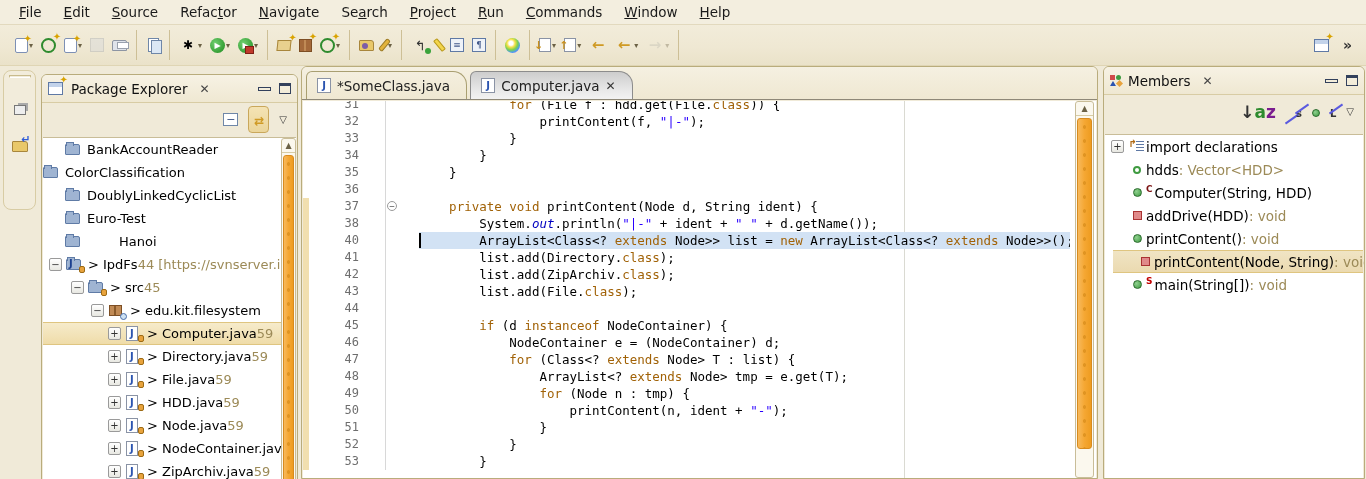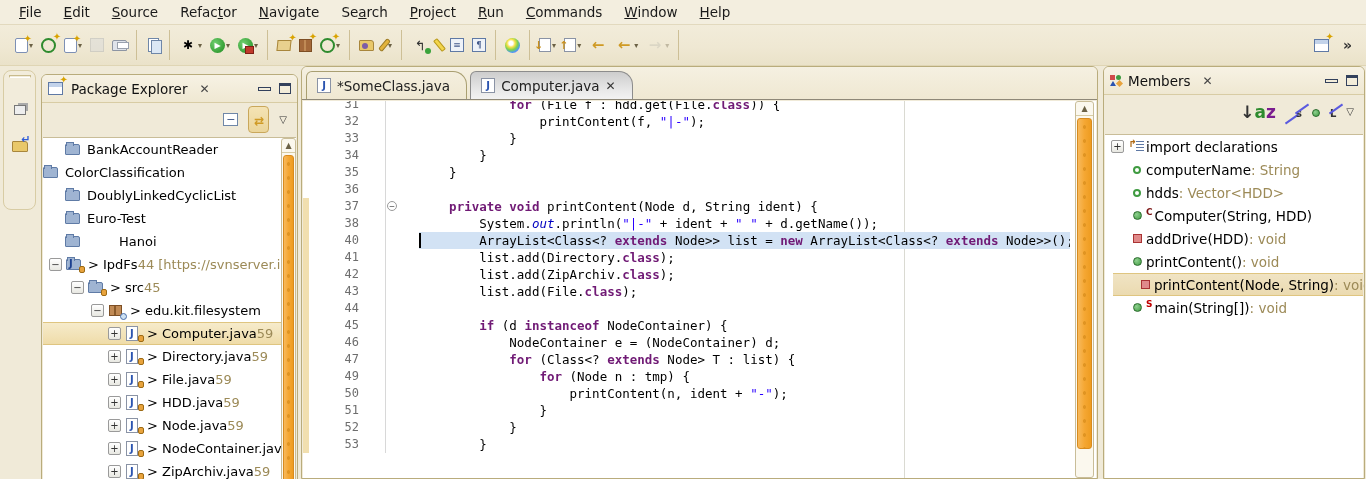--- a/index.html
+++ b/index.html
@@ -135,21 +135,21 @@
   .qd { flex:0 0 6px; }
   .qd.chg { background:#F1DFAF; }
   .lnum { flex:0 0 36px; text-align:right; padding-right:6px; color:#6E6E6E; font-size:12px;
     font-family:"DejaVu Sans Mono","Liberation Mono",monospace; }
   .fold { flex:0 0 14px; border-left:1px solid #D8D8D8; position:relative; }
   .foldm { position:absolute; left:1px; top:3px; width:10px; height:10px; border:1px solid #9a9a9a; border-radius:50%;
     background:#fff; color:#555; font-size:9px; line-height:8px; text-align:center; }
   .ctext { white-space:pre; position:relative; }
   .ctext.hl { background:#D2E2F4; }
   .cursorbar { position:absolute; left:0; top:1px; width:2px; height:15px; background:#000; }
-  .tok-k { color:#701a75; font-weight:bold; }
+  .tok-k { color:#a16207; font-weight:normal; }
   .tok-s { color:#2A00FF; }
   .tok-f { color:#0000C0; font-style:italic; }
   .tok-d { color:#000; }
   .printmargin { position:absolute; left:601px; top:0; bottom:0; width:1px; background:#DADAD2; }
   
   .vscroll { position:absolute; right:4px; top:0; bottom:0; width:18px; background:#FBF8EE; border:1px solid #C9BD98; border-radius:3px; }
   .sarrow { height:14px; display:flex; align-items:center; justify-content:center; font-size:8px; color:#6b6145;
     border-bottom:1px solid #D8CCA4; }
   .sthumb { position:absolute; left:1px; right:1px; border:1px solid #D88B1E; border-radius:3px;
     background:repeating-radial-gradient(circle at 50% 8px,#E09422 0 1.5px,transparent 2px 100%) , linear-gradient(90deg,#F7B95C,#F5A733 50%,#EE9C20); background-size:100% 14px,100% 100%; }
@@ -565,20 +565,26 @@
               <span class="ctext"><span class="tok-d">            NodeContainer e = (NodeContainer) d;</span></span>
             </div>
             <div class="cl">
               <span class="qd chg"></span>
               <span class="lnum">47</span>
               <span class="fold"></span>
               <span class="ctext"><span class="tok-d">            </span><span class="tok-k">for</span><span class="tok-d"> (Class&lt;? </span><span class="tok-k">extends</span><span class="tok-d"> Node&gt; T : list) {</span></span>
             </div>
             <div class="cl">
               <span class="qd chg"></span>
+              <span class="lnum">48</span>
+              <span class="fold"></span>
+              <span class="ctext"><span class="tok-d">                ArrayList&lt;? </span><span class="tok-k">extends</span><span class="tok-d"> Node&gt; tmp = e.get(T);</span></span>
+            </div>
+            <div class="cl">
+              <span class="qd chg"></span>
               <span class="lnum">49</span>
               <span class="fold"></span>
               <span class="ctext"><span class="tok-d">                </span><span class="tok-k">for</span><span class="tok-d"> (Node n : tmp) {</span></span>
             </div>
             <div class="cl">
               <span class="qd chg"></span>
               <span class="lnum">50</span>
               <span class="fold"></span>
               <span class="ctext"><span class="tok-d">                    printContent(n, ident + </span><span class="tok-s">"-"</span><span class="tok-d">);</span></span>
             </div>
@@ -643,28 +649,20 @@
             <span class="micn">
               <span class="i-imp"></span>
             </span>
             <span>import declarations</span>
           </div>
           <div class="mrow">
             <span style="width: 17px; flex: 0 0 17px;"></span>
             <span class="micn">
               <span class="ringg"></span>
             </span>
-            <span>computerName</span>
-            <span class="mtype"> : String</span>
-          </div>
-          <div class="mrow">
-            <span style="width: 17px; flex: 0 0 17px;"></span>
-            <span class="micn">
-              <span class="ringg"></span>
-            </span>
             <span>hdds</span>
             <span class="mtype"> : Vector&lt;HDD&gt;</span>
           </div>
           <div class="mrow">
             <span style="width: 17px; flex: 0 0 17px;"></span>
             <span class="micn">
               <span class="dotg"></span>
             </span>
             <span class="supmark supC">C</span>
             <span>Computer(String, HDD)</span>

